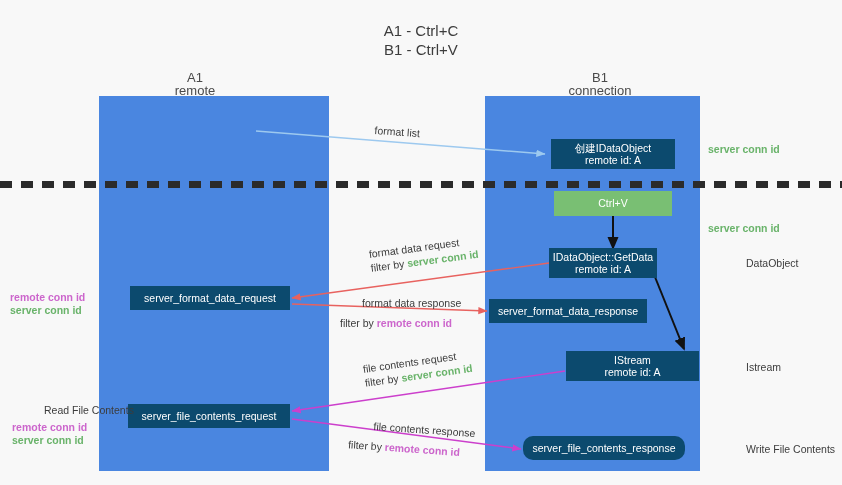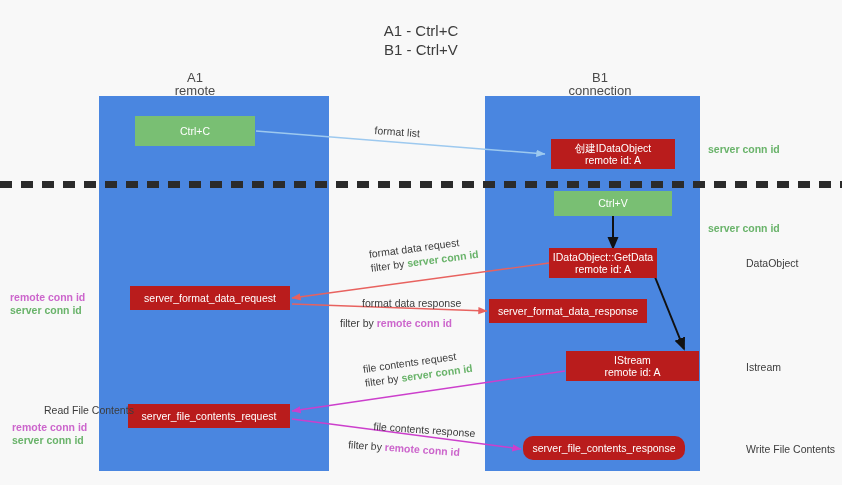--- a/index.html
+++ b/index.html
@@ -32,21 +32,21 @@
 
   
   .box{
     box-sizing:border-box;
     display:flex;align-items:center;justify-content:center;
     text-align:center;color:#ffffff;
     font-size:10.5px;line-height:12.5px;
     white-space:pre-line;
   }
   .box.green{background:#79bf73;}
-  .box.orange{background:#b91c1c;}
+  .box.orange{background:#0c4a6e;}
 
   
   .lbl{font-size:10.5px;line-height:13px;white-space:pre-line;}
   .lbl.green{color:#69b36a;font-weight:bold;}
   .lbl.magenta{color:#cc66cc;font-weight:bold;}
   .lbl.dark{color:#3c3c3c;padding-left:36px;}
 
   
   .edge-lbl{
     font-size:10.5px;color:#3c3c3c;line-height:14px;
@@ -105,21 +105,20 @@
 
     <line x1="565" y1="360" x2="292" y2="400" stroke="#cc3fcc" stroke-width="1.4" marker-end="url(#ah-mag)"></line>
 
     <line x1="292" y1="408" x2="521" y2="438" stroke="#cc3fcc" stroke-width="1.4" marker-end="url(#ah-mag)"></line>
   </svg>
 
   <svg class="abs dashed">
     <line x1="0" y1="3.5" x2="842" y2="3.5" stroke="#2b2b2b" stroke-width="7" stroke-dasharray="12 9"></line>
   </svg>
 
-  <div class="abs box green" style="left:135px;top:105px;width:120px;height:30px;">Ctrl+C</div>
 
   <div class="abs box orange" style="left:130px;top:275px;width:160px;height:24px;">server_format_data_request</div>
 
   <div class="abs box orange" style="left:128px;top:393px;width:162px;height:24px;">server_file_contents_request</div>
 
   <div class="abs box orange" style="left:551px;top:128px;width:124px;height:30px;">创建IDataObject
 remote id: A</div>
 
   <div class="abs box green" style="left:554px;top:180px;width:118px;height:25px;">Ctrl+V</div>
 

